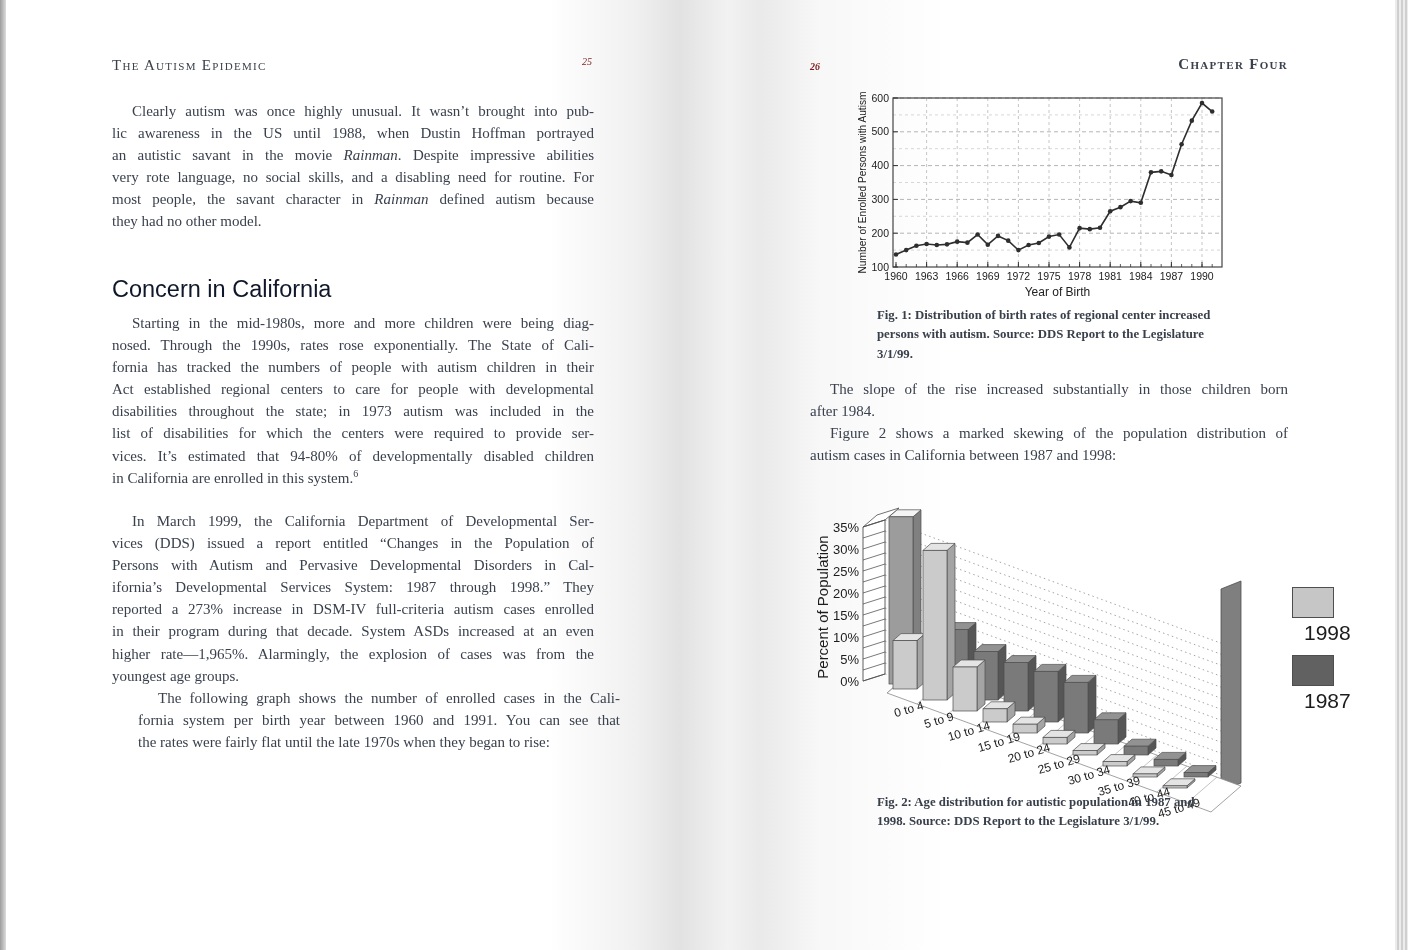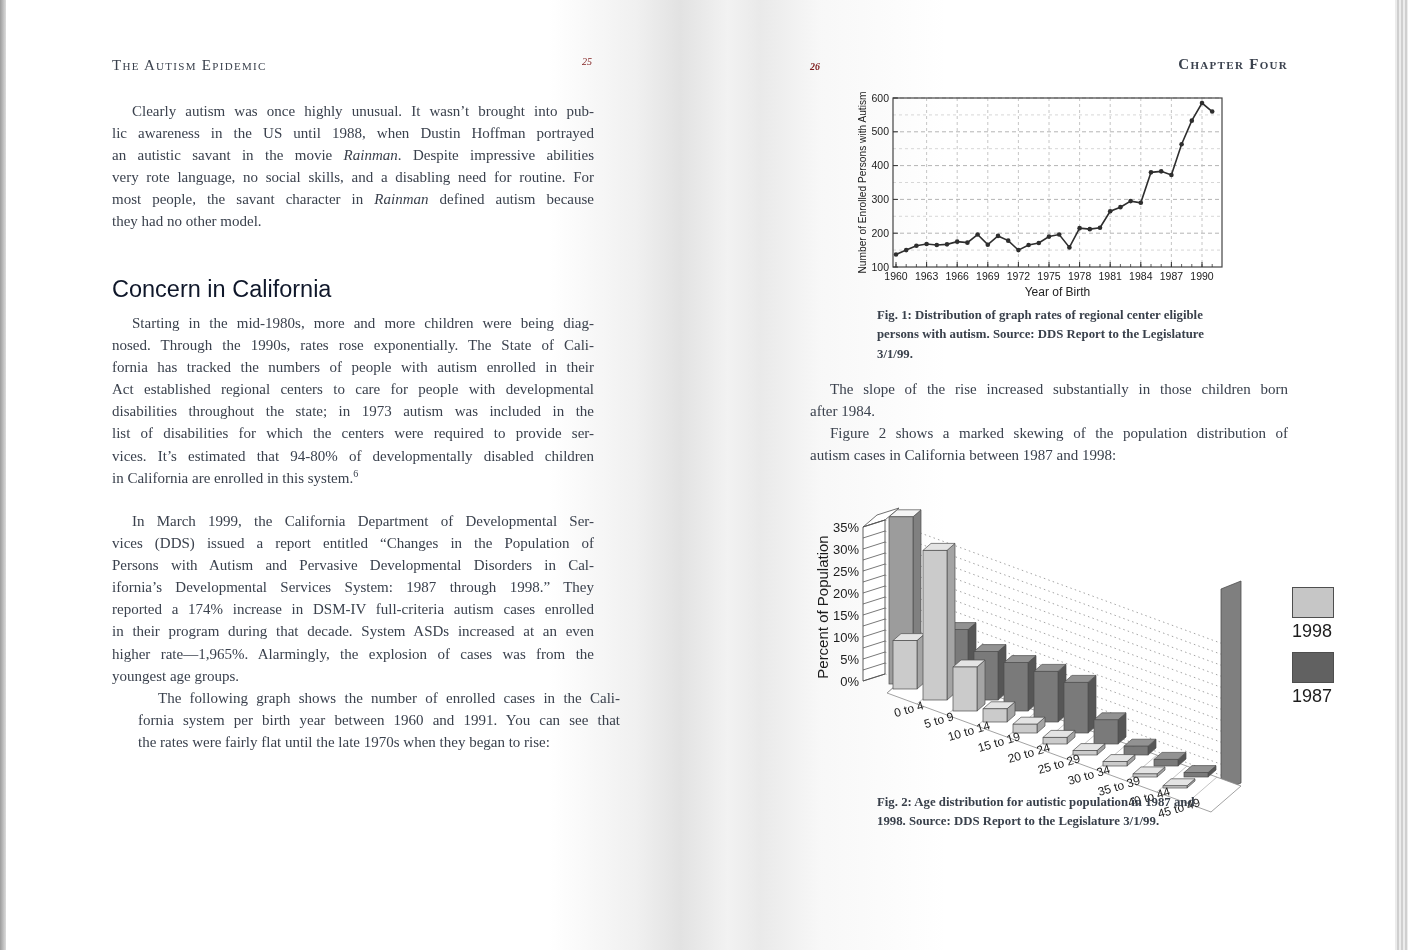--- a/index.html
+++ b/index.html
@@ -30,21 +30,21 @@
   .para.indent .tline:first-child{text-indent:20px;}
   .caption{font-size:12.8px;line-height:19.4px;font-weight:bold;color:#39404b;}
   .caption .tline{text-align:left;}
   .runhead{font-variant:small-caps;letter-spacing:1.3px;font-size:15px;color:#3a414d;}
   .folio{font-style:italic;font-size:10px;color:#7f1d1d;}
   .section-heading{font-family:"Liberation Sans",sans-serif;font-size:23.5px;font-weight:400;color:#0f172a;}
   sup{font-size:10px;vertical-align:super;line-height:0;}
 
   .legend{font-family:"Liberation Sans",sans-serif;color:#1c1c1c;}
   .legend .swatch{width:40px;height:29px;border:1.5px solid #4e4e4e;}
-  .legend .lab{font-size:18px;margin:3px 0 10px 0;}
+  .legend .lab{font-size:21px;margin:3px 0 10px 12px;}
 </style>
 </head>
 <body>
 
 <div class="spread"></div>
 <div class="gutter"></div>
 <div class="edge-left"></div>
 <div class="edge-right"></div>
 
 <div class="abs" style="left:112px;top:56px;width:482px;">
@@ -61,34 +61,34 @@
     <div class="tline">very rote language, no social skills, and a disabling need for routine. For</div>
     <div class="tline">most people, the savant character in <i>Rainman</i> defined autism because</div>
     <div class="tline">they had no other model.</div>
   </div>
 
 <div class="abs section-heading" style="left:112px;top:276px;">Concern in California</div>
 
 <div class="abs para indent" style="left:112px;top:312px;width:482px;">
     <div class="tline">Starting in the mid-1980s, more and more children were being diag-</div>
     <div class="tline">nosed. Through the 1990s, rates rose exponentially. The State of Cali-</div>
-    <div class="tline">fornia has tracked the numbers of people with autism enrolled in their</div>
+    <div class="tline">fornia has tracked the numbers of people with autism children in their</div>
     <div class="tline">Act established regional centers to care for people with developmental</div>
     <div class="tline">disabilities throughout the state; in 1973 autism was included in the</div>
     <div class="tline">list of disabilities for which the centers were required to provide ser-</div>
     <div class="tline">vices. It’s estimated that 94-80% of developmentally disabled children</div>
     <div class="tline">in California are enrolled in this system.<sup>6</sup></div>
   </div>
 
 <div class="abs para indent" style="left:112px;top:510px;width:482px;">
     <div class="tline">In March 1999, the California Department of Developmental Ser-</div>
     <div class="tline">vices (DDS) issued a report entitled “Changes in the Population of</div>
     <div class="tline">Persons with Autism and Pervasive Developmental Disorders in Cal-</div>
     <div class="tline">ifornia’s Developmental Services System: 1987 through 1998.” They</div>
-    <div class="tline">reported a 174% increase in DSM-IV full-criteria autism cases enrolled</div>
+    <div class="tline">reported a 273% increase in DSM-IV full-criteria autism cases enrolled</div>
     <div class="tline">in their program during that decade. System ASDs increased at an even</div>
     <div class="tline">higher rate—1,965%. Alarmingly, the explosion of cases was from the</div>
     <div class="tline">youngest age groups.</div>
   </div>
 
 <div class="abs para indent" style="left:112px;top:687px;width:482px;margin-left:26px;">
     <div class="tline">The following graph shows the number of enrolled cases in the Cali-</div>
     <div class="tline">fornia system per birth year between 1960 and 1991. You can see that</div>
     <div class="tline">the rates were fairly flat until the late 1970s when they began to rise:</div>
   </div>
@@ -221,21 +221,21 @@
       <circle cx="325.59999999999997" cy="60.306" r="2.3" fill="#2e2e2e"></circle>
       <circle cx="335.79999999999995" cy="36.64599999999999" r="2.3" fill="#2e2e2e"></circle>
       <circle cx="346" cy="19.069999999999993" r="2.3" fill="#2e2e2e"></circle>
       <circle cx="356.2" cy="27.519999999999982" r="2.3" fill="#2e2e2e"></circle>
       <text x="0" y="0" text-anchor="middle" font-family="Liberation Sans, sans-serif" font-size="10.2" fill="#222" transform="translate(10,98.5) rotate(-90)" textLength="182" lengthAdjust="spacingAndGlyphs">Number of Enrolled Persons with Autism</text>
       <text x="201.5" y="212" text-anchor="middle" font-family="Liberation Sans, sans-serif" font-size="12" fill="#222">Year of Birth</text>
     </svg>
 </div>
 
 <div class="abs caption" style="left:877px;top:306px;width:370px;">
-    <div class="tline">Fig. 1: Distribution of graph rates of regional center eligible</div>
+    <div class="tline">Fig. 1: Distribution of birth rates of regional center increased</div>
     <div class="tline">persons with autism. Source: DDS Report to the Legislature</div>
     <div class="tline">3/1/99.</div>
   </div>
 
 <div class="abs para indent" style="left:810px;top:378px;width:478px;">
     <div class="tline">The slope of the rise increased substantially in those children born</div>
     <div class="tline">after 1984.</div>
   </div>
 
 <div class="abs para indent" style="left:810px;top:422px;width:478px;">

